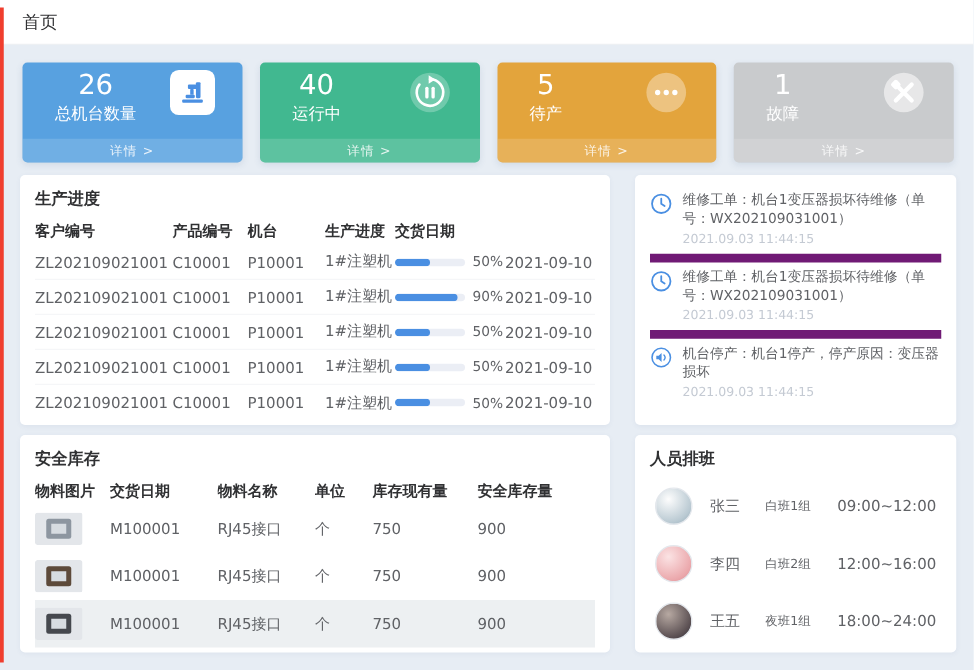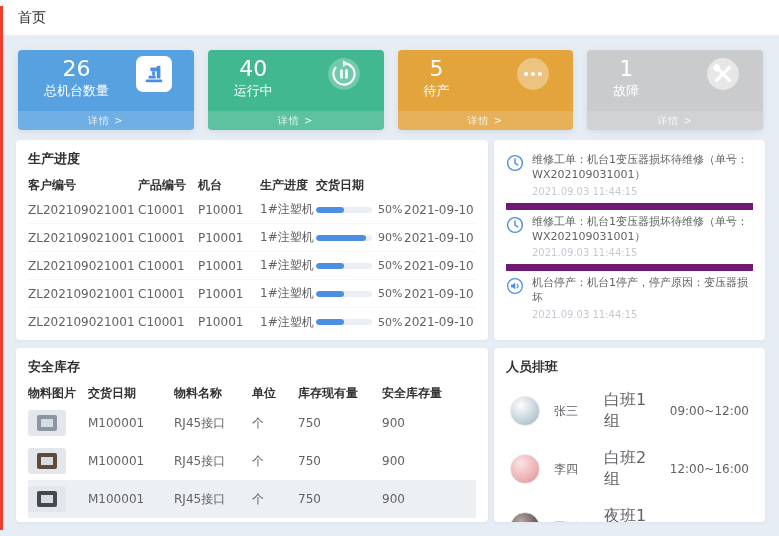--- a/index.html
+++ b/index.html
@@ -19,21 +19,21 @@
   .card-blue{background:#58a1e0}.card-green{background:#41b890}.card-orange{background:#e3a43c}.card-gray{background:#c9cbcd}
   .card-main{flex:1;display:flex;justify-content:space-between;padding:6px 22px 0 26px}
   .card-left{display:flex;flex-direction:column;align-items:center}
   .card-value{font-size:22px;line-height:1.15}
   .card-label{font-size:13px;margin-top:1px;white-space:nowrap}
   .card-footer{height:19px;background:rgba(255,255,255,.15);font-size:10px;color:rgba(255,255,255,.85);display:flex;align-items:center;justify-content:center;letter-spacing:1px}
   .icon-box{width:36px;height:36px;background:#fff;border-radius:7px;display:flex;align-items:center;justify-content:center;flex:none}
   .icon-round{width:36px;height:36px;flex:none;display:flex;align-items:center;justify-content:center}
 
   
-  .panels{display:grid;grid-template-columns:472px 1fr;grid-template-rows:200px 174px;gap:8px 6px}
+  .panels{display:grid;grid-template-columns:472px 1fr;grid-template-rows:200px 174px;gap:8px 20px}
   .panel{background:#fff;border-radius:4px;padding:8px 12px;box-shadow:0 1px 4px rgba(60,90,130,.06);overflow:hidden}
   .panel-title{font-size:13px;font-weight:bold;color:#303133;margin:2px 0 6px}
 
   
   .trow{display:grid;align-items:center;font-size:12px;color:#606266}
   .thead{color:#303133;font-weight:bold;height:22px}
   .pgrid{grid-template-columns:110px 60px 62px 56px 88px 72px}
   .igrid{grid-template-columns:60px 86px 78px 46px 84px 94px}
   .prod-body .trow{height:28px;border-bottom:1px solid #f5f6f8;cursor:pointer}
   .prod-body .trow:last-of-type{border-bottom:none}
@@ -57,21 +57,21 @@
   .notice-text{font-size:11px;color:#606266;line-height:1.35}
   .notice-time{font-size:10px;color:#c4cad3;margin-top:3px}
 
   
   .sched{display:flex;align-items:center;padding:8px 4px;gap:14px}
   .avatar{width:30px;height:30px;border-radius:50%;flex:none;border:1px solid #e3e7ec}
   .sched-list > div:nth-of-type(1) .avatar{background:radial-gradient(circle at 35% 30%,#fdfdfd,#b9c9d2 70%,#8fa6b3)}
   .sched-list > div:nth-of-type(2) .avatar{background:radial-gradient(circle at 35% 30%,#fbe3e4,#eba8ac 70%,#d98a90)}
   .sched-list > div:nth-of-type(3) .avatar{background:radial-gradient(circle at 35% 30%,#b7a9a2,#5a4f52 70%,#2f2c38)}
   .s-name{width:46px;font-size:12px;color:#606266}
-  .s-shift{width:66px;font-size:16px;color:#606266}
+  .s-shift{width:66px;font-size:10px;color:#606266}
   .s-time{font-size:12px;color:#606266}
 </style>
 </head>
 <body>
 
 <div class="page">
   <div class="edge-strip"></div>
 
   <div class="topbar">
     <span class="topbar-title">首页</span>

